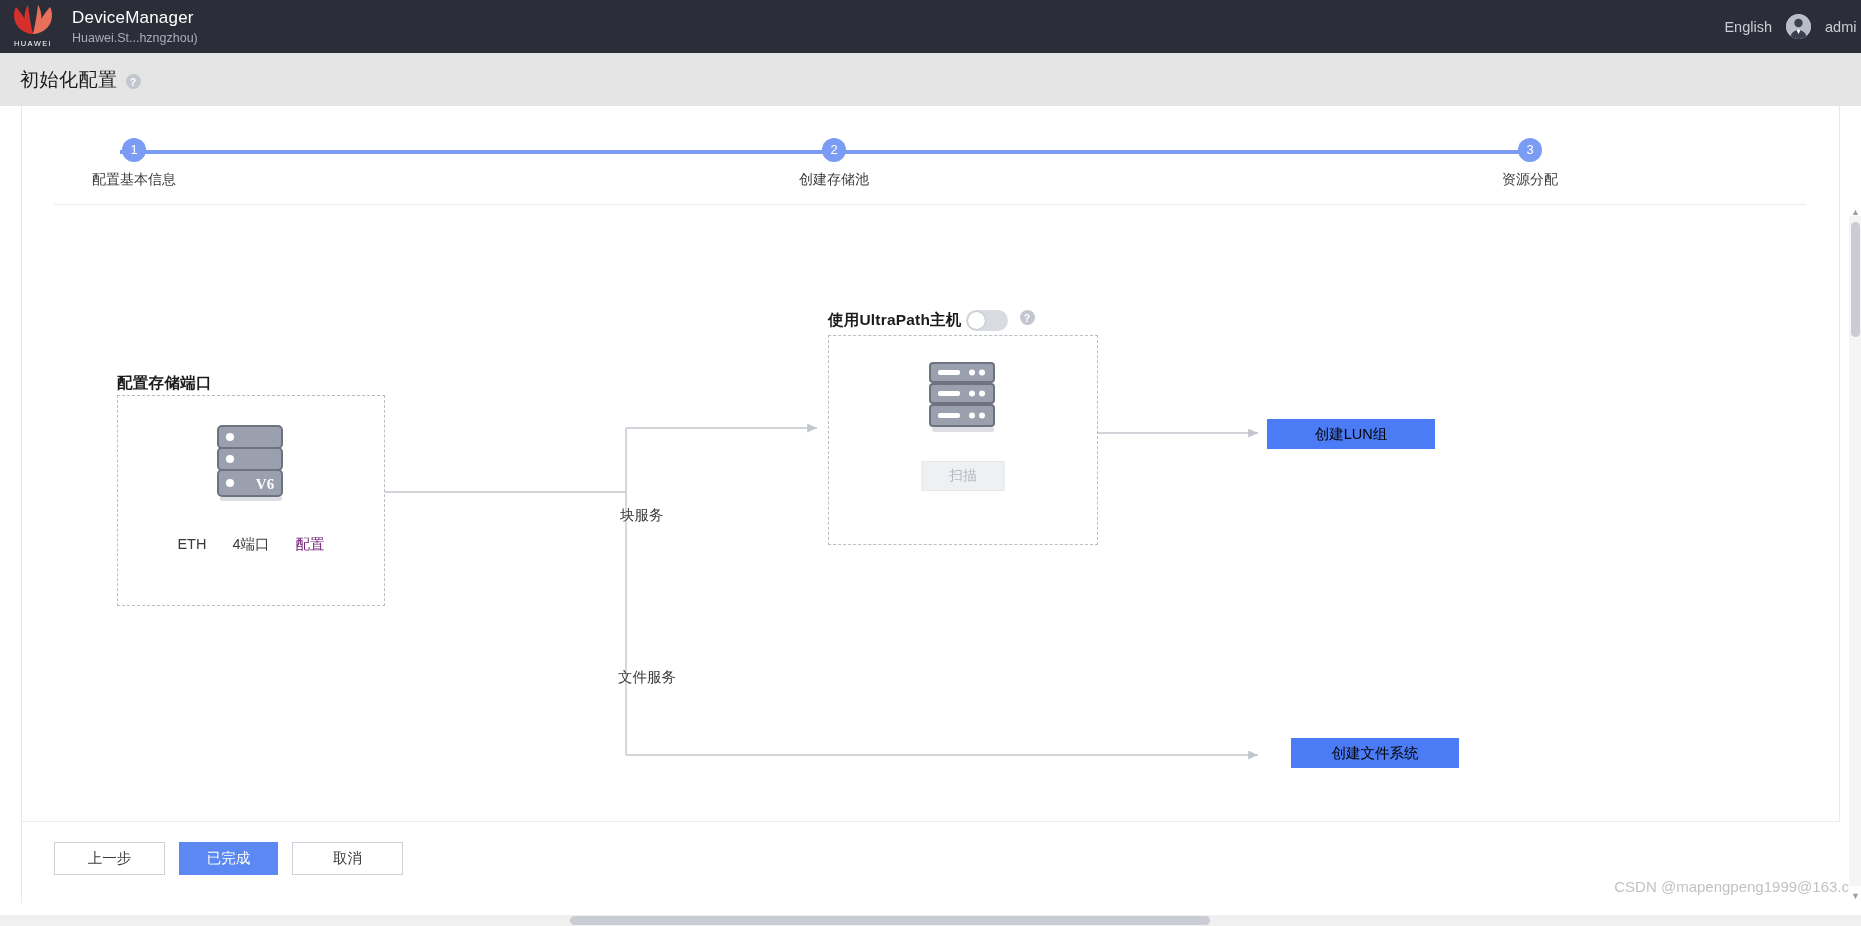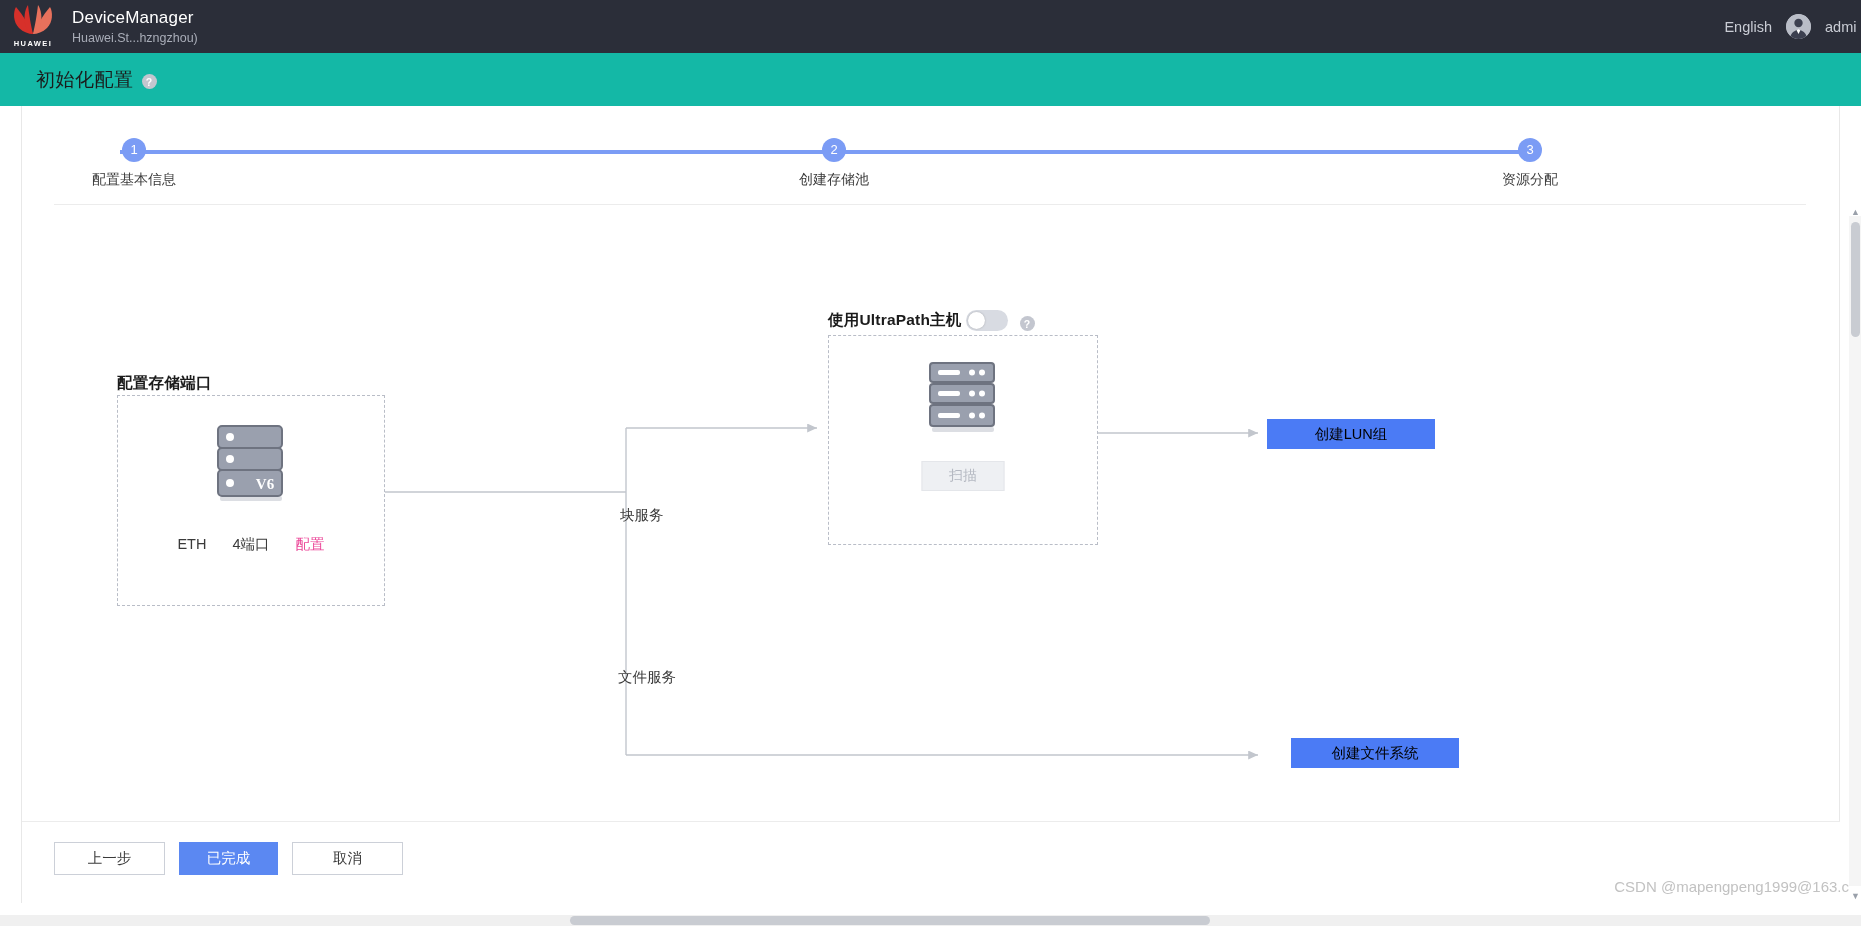--- a/index.html
+++ b/index.html
@@ -19,21 +19,21 @@
   }
   .logo-wrap {
     width: 54px; height: 53px;
     display: flex; flex-direction: column;
     align-items: center; justify-content: center;
     margin-left: 6px;
   }
   .logo-fan { width: 46px; height: 30px; display: block; }
   .logo-word {
     color: #ffffff; font-size: 7.5px; letter-spacing: 1.4px;
-    font-weight: bold; margin-top: 4px; line-height: 9px;
+    font-weight: normal; margin-top: 4px; line-height: 9px;
   }
   .brand { margin-left: 12px; display: flex; flex-direction: column; justify-content: center; }
   .brand-title {
     color: #ffffff; font-size: 17px; font-weight: 500;
     line-height: 20px; letter-spacing: .2px;
   }
   .brand-sub {
     color: #a9adb8; font-size: 12.5px; line-height: 16px; margin-top: 2px;
   }
   .header-right {
@@ -49,22 +49,22 @@
   .avatar svg { display: block; }
   .user-name {
     color: #c9ccd4; font-size: 14.5px;
     white-space: nowrap; overflow: hidden; width: 36px;
   }
 
   
   .page-title-bar {
     position: absolute; top: 53px; left: 0;
     width: 1861px; height: 53px;
-    background: #14b8a6;
-    display: flex; align-items: center; padding-left: 36px;
+    background: #e5e5e5;
+    display: flex; align-items: center; padding-left: 20px;
   }
   .page-title { font-size: 19px; color: #1b1b1b; letter-spacing: .5px; }
   .help-circle {
     width: 15px; height: 15px; border-radius: 50%;
     background: #c3c6cf; color: #ffffff; font-size: 10.5px;
     display: inline-flex; align-items: center; justify-content: center;
     margin-left: 8px; margin-top: 4px; font-weight: bold;
   }
 
   
@@ -121,33 +121,33 @@
     width: 268px; height: 211px;
     border: 1px dashed #b9bdc7; background: #ffffff;
     transform: translateY(-100px);
   }
   .dev-icon { position: absolute; left: 50%; top: 28px; transform: translateX(-50%); }
   .sp-foot {
     position: absolute; left: 0; right: 0; top: 139px;
     display: flex; justify-content: center; align-items: baseline; gap: 26px;
     font-size: 14.5px; color: #3a3a3a;
   }
-  .link { color: #ec4899; cursor: pointer; }
+  .link { color: #701a75; cursor: pointer; }
 
   
   .branch-label {
     position: absolute; font-size: 14.5px; color: #3a3a3a;
   }
   #branch-block { left: 598px; top: 301px; }
   #branch-file  { left: 596px; top: 463px; }
 
   
   .up-head {
     position: absolute; left: 806px; top: 105px;
-    display: flex; align-items: flex-end; gap: 4px;
+    display: flex; align-items: flex-start; gap: 4px;
   }
   .up-title { font-size: 15.5px; font-weight: bold; color: #1b1b1b; letter-spacing: .2px; }
   .toggle {
     width: 42px; height: 21px; border-radius: 11px;
     background: #d8dbe2; position: relative; cursor: pointer;
   }
   .toggle-knob {
     position: absolute; left: 2px; top: 2px;
     width: 17px; height: 17px; border-radius: 50%;
     background: #ffffff; box-shadow: 0 0 2px rgba(0,0,0,.25);

